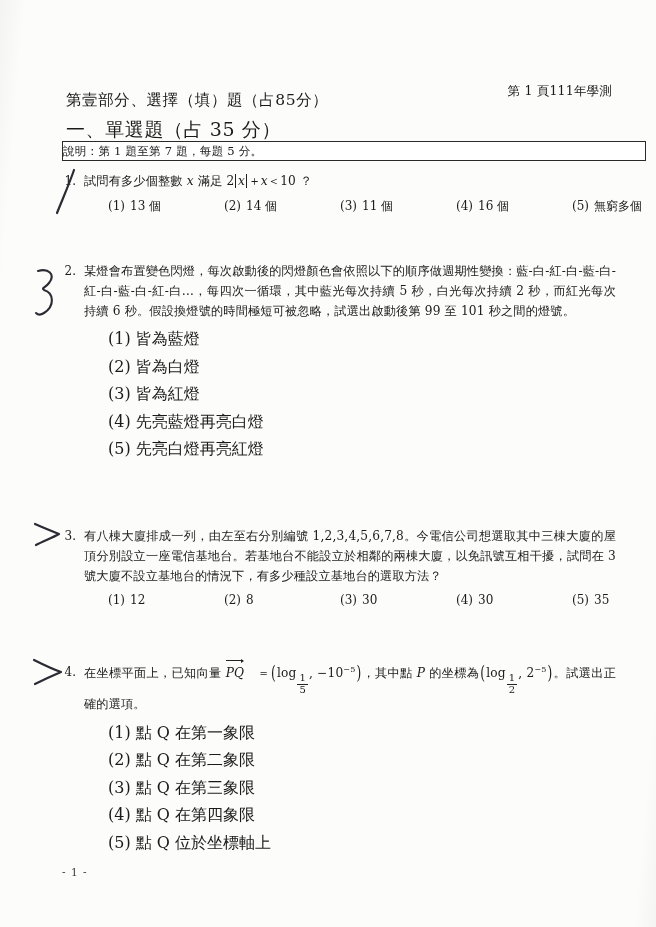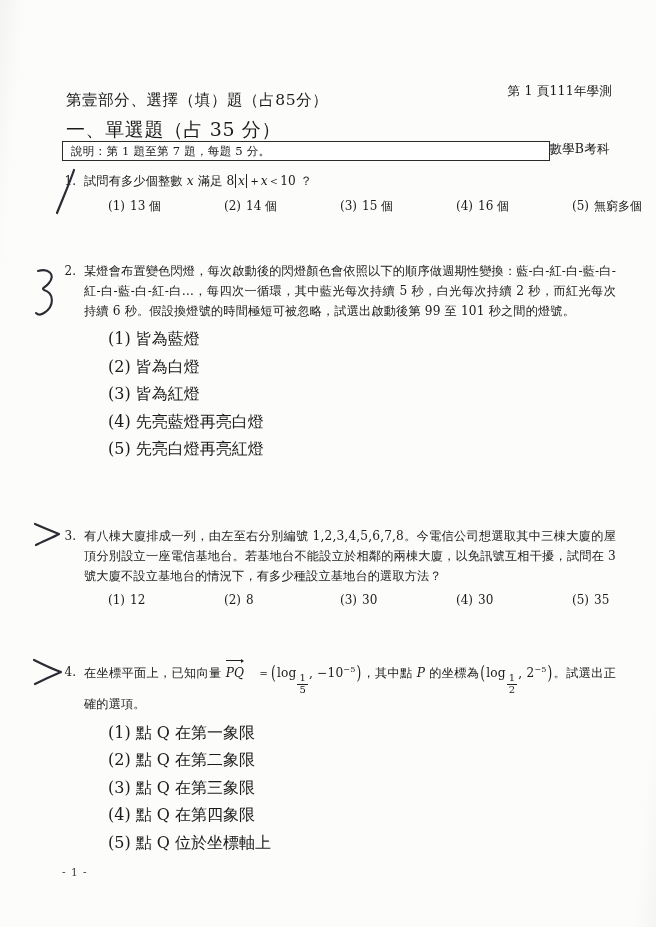--- a/index.html
+++ b/index.html
@@ -55,26 +55,26 @@
     letter-spacing: 0.6px;
   }
   #part-title { top: 90px; font-size: 15.5px; }
   #sub-title  { top: 117px; font-size: 19px; }
 
   
   .inst-box {
     position: absolute;
     left: 62px;
     top: 141px;
-    width: 488px;
+    width: 584px;
     height: 20px;
     border: 1px solid #2a2a2a;
     display: flex;
     align-items: center;
-    padding-left: 8px;
+    padding-left: 0;
     font-size: 11.6px;
     letter-spacing: 0.2px;
     box-sizing: border-box;
     background: #fff;
   }
 
   
   .q {
     position: absolute;
     left: 62px;
@@ -211,27 +211,27 @@
   <div class="sec-title" id="sub-title">一、單選題（占 35 分）</div>
 
   <div class="inst-box">
     <span>說明：第 1 題至第 7 題，每題 5 分。</span>
   </div>
 
   <div class="q" id="q1" style="top:172px;">
     <div class="q-head">
       <div class="q-num">1.</div>
       <div class="q-body">
-        <span>試問有多少個整數 </span><span class="mi">x</span><span> 滿足 8</span><span class="abs">x</span><span class="mn">＋</span><span class="mi">x</span><span>＜10 ？</span>
+        <span>試問有多少個整數 </span><span class="mi">x</span><span> 滿足 2</span><span class="abs">x</span><span class="mn">＋</span><span class="mi">x</span><span>＜10 ？</span>
       </div>
     </div>
     <div class="opts-row">
       <div class="opt"><span class="lab">(1)</span><span>13 個</span></div>
       <div class="opt"><span class="lab">(2)</span><span>14 個</span></div>
-      <div class="opt"><span class="lab">(3)</span><span>15 個</span></div>
+      <div class="opt"><span class="lab">(3)</span><span>11 個</span></div>
       <div class="opt"><span class="lab">(4)</span><span>16 個</span></div>
       <div class="opt"><span class="lab">(5)</span><span>無窮多個</span></div>
     </div>
   </div>
 
   <div class="q" id="q2" style="top:262px;">
     <div class="q-head">
       <div class="q-num">2.</div>
       <div class="q-body">某燈會布置變色閃燈，每次啟動後的閃燈顏色會依照以下的順序做週期性變換：藍-白-紅-白-藍-白-紅-白-藍-白-紅-白…，每四次一循環，其中藍光每次持續 5 秒，白光每次持續 2 秒，而紅光每次持續 6 秒。假設換燈號的時間極短可被忽略，試選出啟動後第 99 至 101 秒之間的燈號。</div>
     </div>

